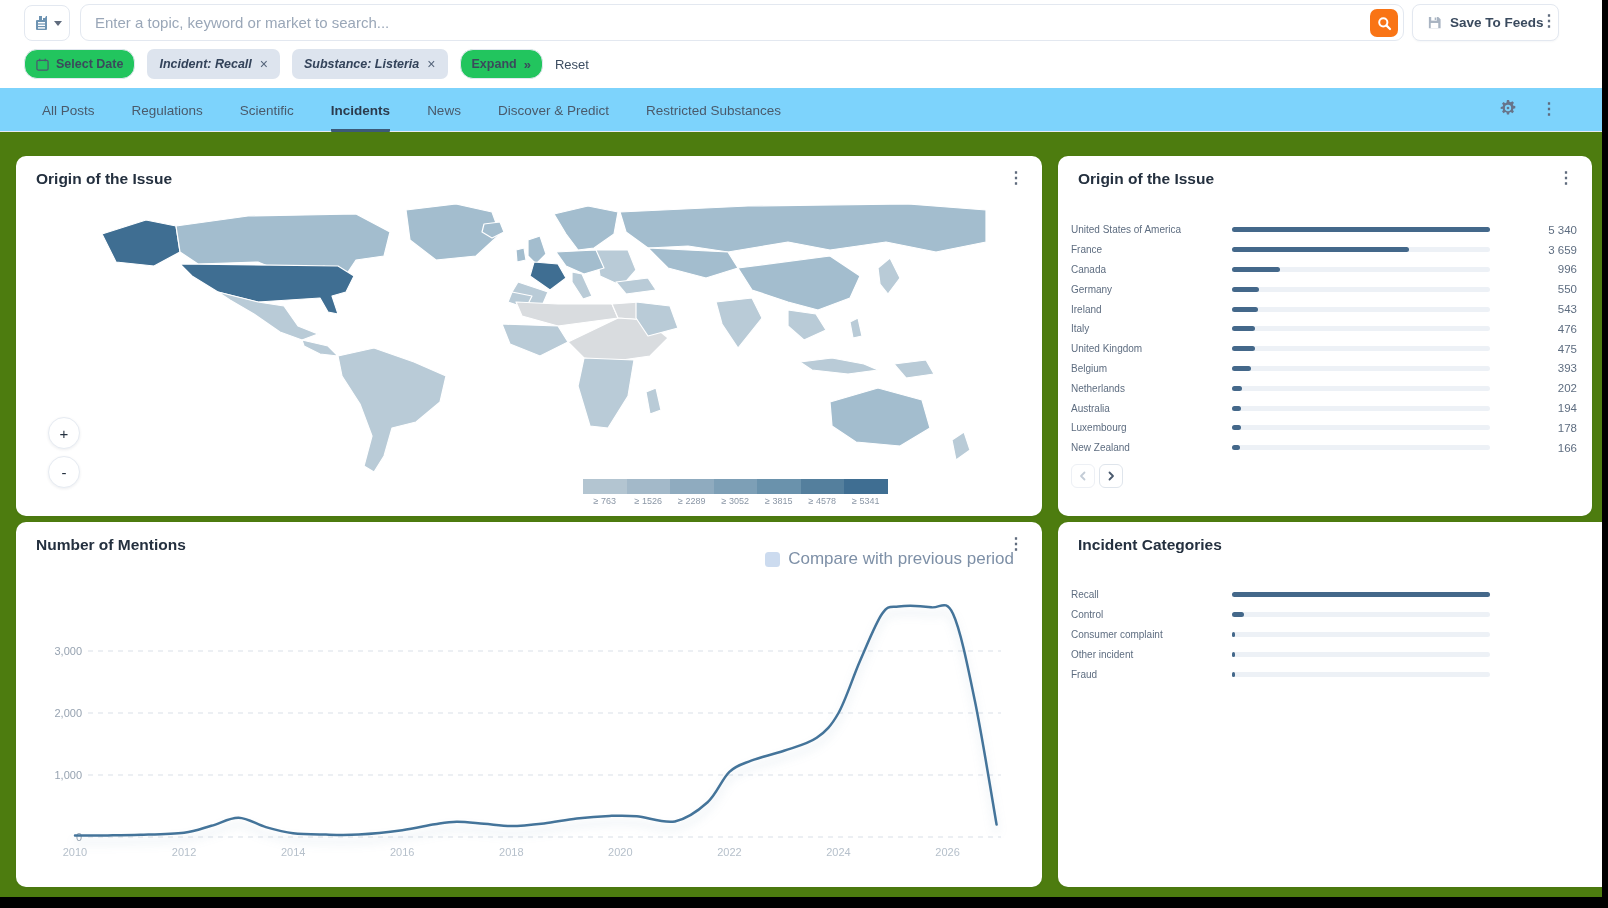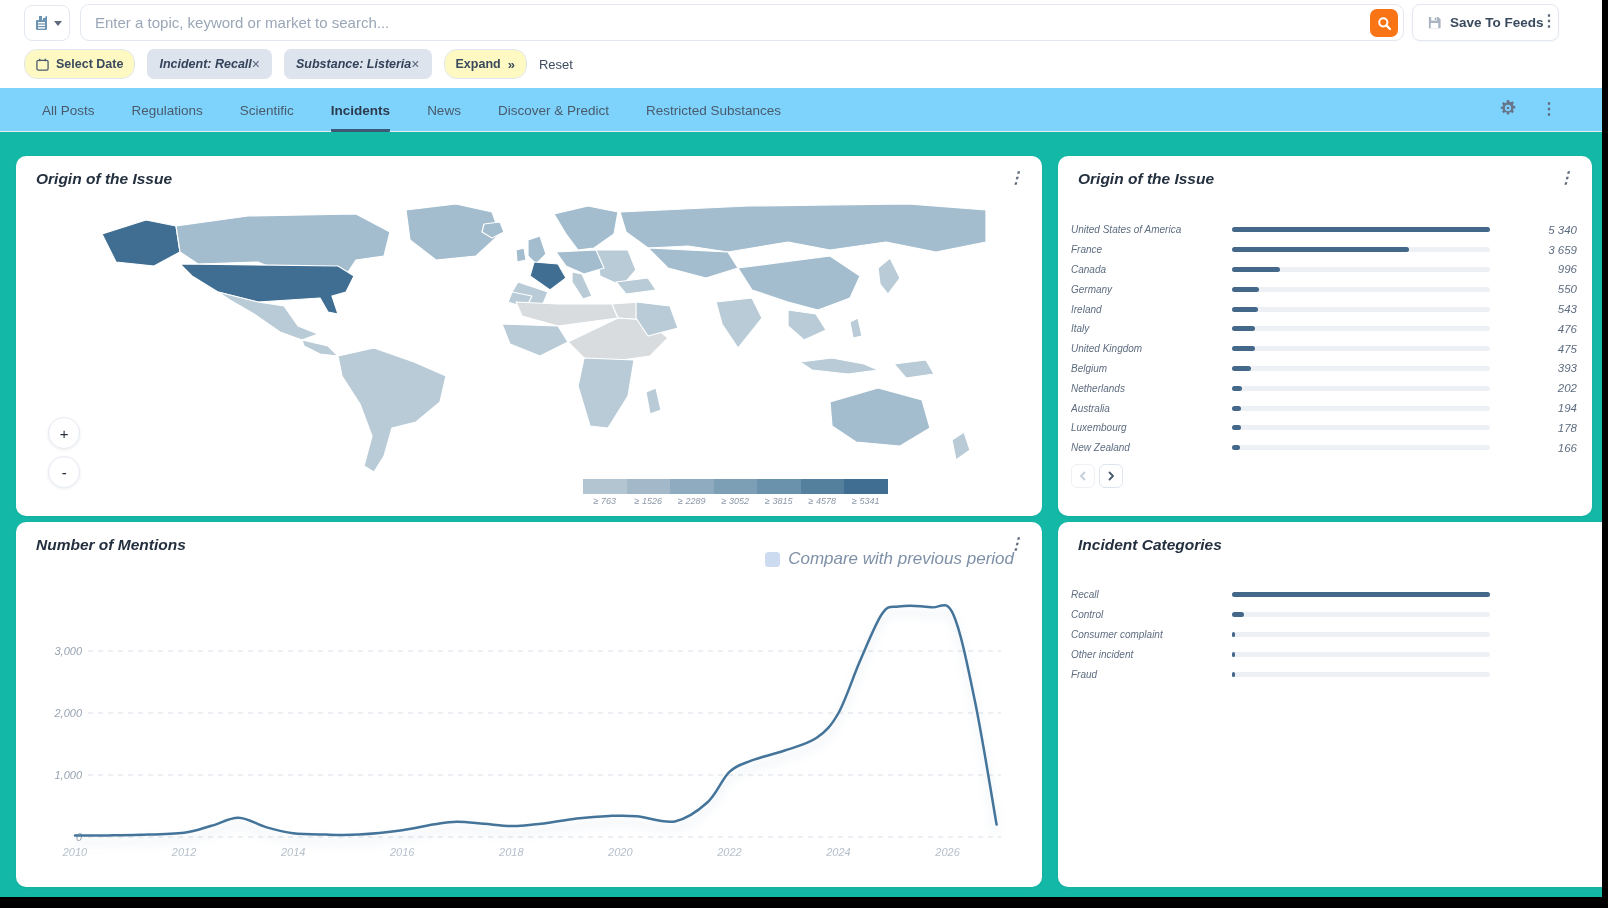--- a/index.html
+++ b/index.html
@@ -13,36 +13,36 @@
   .search-wrap { position:absolute; left:80px; top:4px; width:1324px; height:37px; border:1px solid #e3e8f0; border-radius:9px; background:#fff; }
   .search-wrap input { position:absolute; left:14px; top:0; width:1270px; height:35px; border:none; outline:none; font-size:15px; color:#33404f; background:transparent; }
   .search-wrap input::placeholder { color:#9aa7b8; }
   .search-btn { position:absolute; right:5px; top:4px; width:28px; height:28px; background:#f97415; border:none; border-radius:7px; display:flex; align-items:center; justify-content:center; cursor:pointer; }
   .save-btn { position:absolute; left:1412px; top:4px; height:37px; padding:0 14px; background:#fff; border:1px solid #e3e8f0; border-radius:8px; display:flex; align-items:center; gap:8px; font-size:13.5px; font-weight:bold; color:#3a4a5e; cursor:pointer; box-shadow:0 1px 2px rgba(30,45,70,.04); }
   .kebab { font-size:16px; font-weight:bold; color:#5f6b7d; line-height:1; cursor:pointer; user-select:none; }
   #topbar .kebab { position:absolute; left:1541px; top:13px; }
 
   
   #filterbar { position:absolute; left:24px; top:48px; height:32px; display:flex; align-items:center; gap:12px; }
-  .btn-light { height:30px; padding:0 11px; background:#fef9c3; border:1px solid #e2e7ef; border-radius:13px; display:flex; align-items:center; gap:7px; font-size:12.5px; font-weight:bold; color:#3b4a5c; cursor:pointer; }
-  .chip { height:30px; padding:0 12px; background:#dde4ee; border-radius:7px; display:flex; align-items:center; gap:0; font-size:12.5px; font-weight:bold; font-style:italic; color:#33435a; cursor:default; }
+  .btn-light { height:30px; padding:0 11px; background:#22c55e; border:1px solid #e2e7ef; border-radius:13px; display:flex; align-items:center; gap:7px; font-size:12.5px; font-weight:bold; color:#3b4a5c; cursor:pointer; }
+  .chip { height:30px; padding:0 12px; background:#dde4ee; border-radius:7px; display:flex; align-items:center; gap:8px; font-size:12.5px; font-weight:bold; font-style:italic; color:#33435a; cursor:default; }
   .chip .x { font-style:normal; font-weight:normal; font-size:14px; color:#55647a; cursor:pointer; line-height:1; }
   .reset-link { font-size:13px; color:#3d4d61; cursor:pointer; }
   .dbl-chevron { font-size:13px; color:#3b4a5c; }
 
   
   #tabsrow { position:absolute; left:0; top:88px; width:1602px; height:44px; border-bottom:1px solid #e7ebf1; background:#7dd3fc; }
   #tabs { position:absolute; left:42px; top:0; height:44px; display:flex; gap:37px; }
   .tab { height:44px; display:flex; align-items:center; font-size:13.5px; color:#4a5a6b; cursor:pointer; border-bottom:3px solid transparent; padding-top:3px; }
   .tab.active { color:#2c3b4d; font-weight:bold; border-bottom:3px solid #3c5a78; border-radius:0 0 1px 1px; }
   #tabsrow .gear { position:absolute; left:1499px; top:11px; cursor:pointer; }
   #tabsrow .kebab { position:absolute; left:1541px; top:13px; }
 
   
-  #dashboard { position:absolute; left:0; top:132px; width:1602px; height:765px; background:#14b8a6;font-style:italic; }
+  #dashboard { position:absolute; left:0; top:132px; width:1602px; height:765px; background:#4d7c0f; }
   .card { position:absolute; background:#fff; border-radius:10px; box-shadow:0 1px 3px rgba(25,39,62,.06); }
   #card-map { left:16px; top:24px; width:1026px; height:360px; }
   #card-origins { left:1058px; top:24px; width:534px; height:360px; }
   #card-mentions { left:16px; top:390px; width:1026px; height:365px; }
   #card-categories { left:1058px; top:390px; width:636px; height:365px; }
   .card-title { position:absolute; left:20px; top:14px; font-size:15.5px; font-weight:bold; color:#24303f; }
   .card-kebab { position:absolute; right:18px; top:14px; }
 
   
   #worldmap { position:absolute; left:72px; top:48px; }

